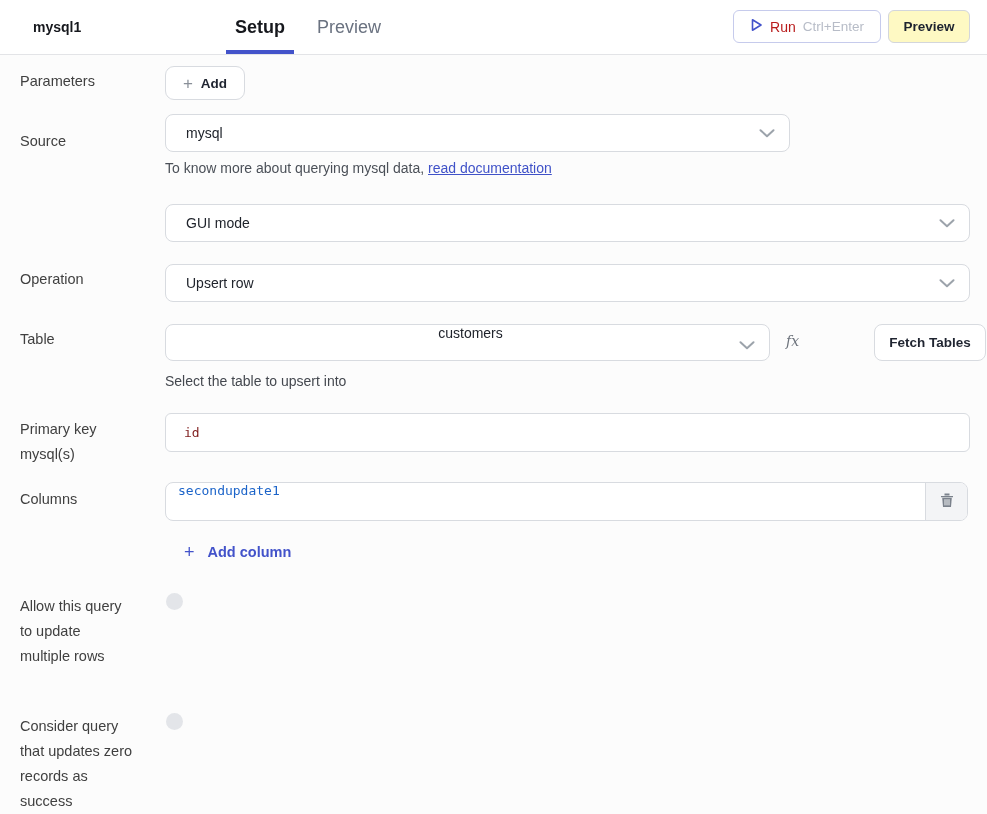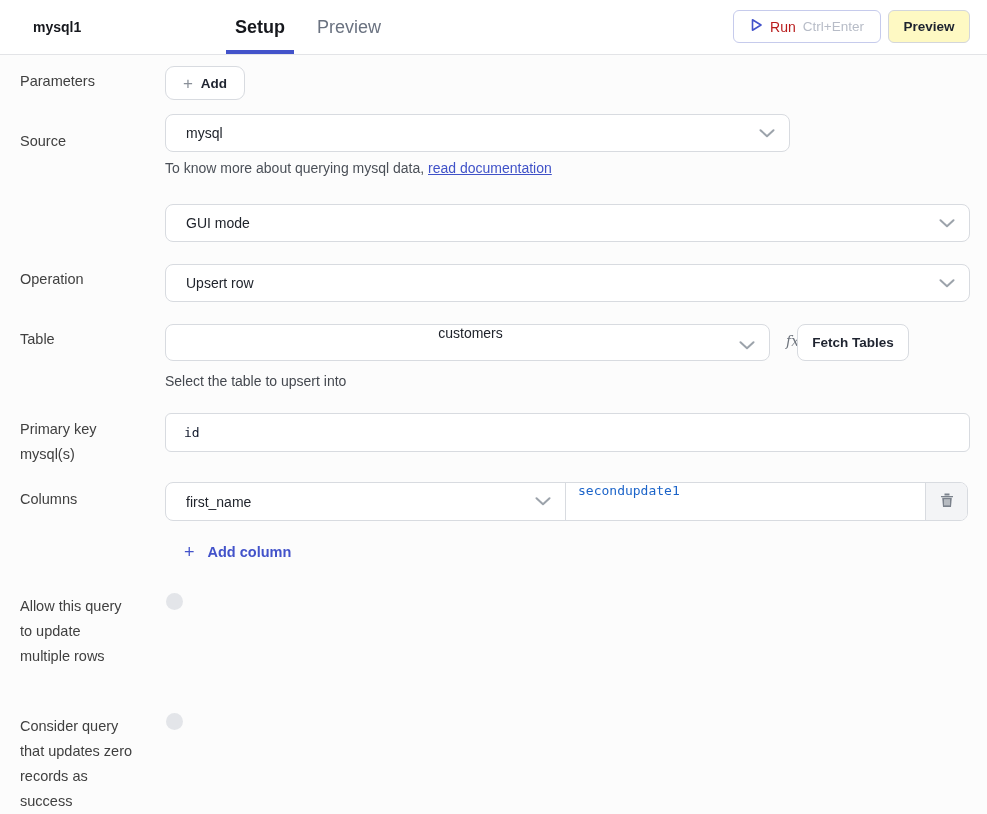--- a/index.html
+++ b/index.html
@@ -60,21 +60,21 @@
     border:1px solid #d8dbe0; border-radius:8px;
   }
   .select {
     display:flex; align-items:center;
     padding:0 14px 0 20px; color:#20242c; cursor:pointer;
   }
   .select .chevron { margin-left:auto; display:flex; align-items:center; }
   .chevron svg { display:block; }
   .text-input {
     display:flex; align-items:center; padding:0 18px;
-    font-family:"DejaVu Sans Mono", monospace; font-size:13px; color:#0f172a;
+    font-family:"DejaVu Sans Mono", monospace; font-size:13px; color:#7f1d1d;
     cursor:text;
   }
   .btn-plain {
     display:flex; align-items:center; justify-content:center; gap:8px;
     color:#1f2430; font-weight:700; font-size:13.5px; cursor:pointer;
   }
   .plus-glyph { color:#898f98; font-size:17px; font-weight:400; line-height:1; }
   .helper-text {
     position:absolute; color:#4b5058; font-size:14px;
   }
@@ -187,38 +187,30 @@
 
 <div class="select" style="left:165px; top:324px; width:605px; height:37px;flex-direction:column;">
   <span>customers</span>
   <span class="chevron">
     <svg width="16" height="9" viewBox="0 0 16 9">
         <path d="M1.5 1.2 L8 7.2 L14.5 1.2" fill="none" stroke="#9ca3ab" stroke-width="2" stroke-linecap="round" stroke-linejoin="round"></path>
       </svg>
   </span>
 </div>
 <div class="fx-glyph" style="left:786px; top:333px;">fx</div>
-<div class="btn-plain" style="left:797px; top:324px; width:112px; height:37px;">
+<div class="btn-plain" style="left:874px; top:324px; width:112px; height:37px;">
   <span>Fetch Tables</span>
 </div>
 <div class="helper-text" style="left:165px; top:373px; color:#44484f;">Select the table to upsert into</div>
 
 <div class="text-input" style="left:165px; top:413px; width:805px; height:39px; border-radius:6px;">
   <span>id</span>
 </div>
 
 <div class="columns-row">
-  <div class="col-select">
-    <span>first_name</span>
-    <span class="chevron" style="margin-left:auto;">
-      <svg width="16" height="9" viewBox="0 0 16 9">
-          <path d="M1.5 1.2 L8 7.2 L14.5 1.2" fill="none" stroke="#9ca3ab" stroke-width="2" stroke-linecap="round" stroke-linejoin="round"></path>
-        </svg>
-    </span>
-  </div>
   <div class="col-value">
     <span>secondupdate1</span>
   </div>
   <div class="trash-cell">
     <span>
       <svg width="14" height="16" viewBox="0 0 14 16">
         <path d="M1 4 h12 v1.2 h-12 z" fill="#7b828c"></path>
         <path d="M4.5 1.5 h5 v2 h-5 z" fill="#7b828c"></path>
         <path d="M2.2 5.8 h9.6 l-0.8 9.2 h-8 z" fill="#7b828c"></path>
         <path d="M5 7.2 v6.2 M7 7.2 v6.2 M9 7.2 v6.2" stroke="#f3f4f6" stroke-width="1"></path>

